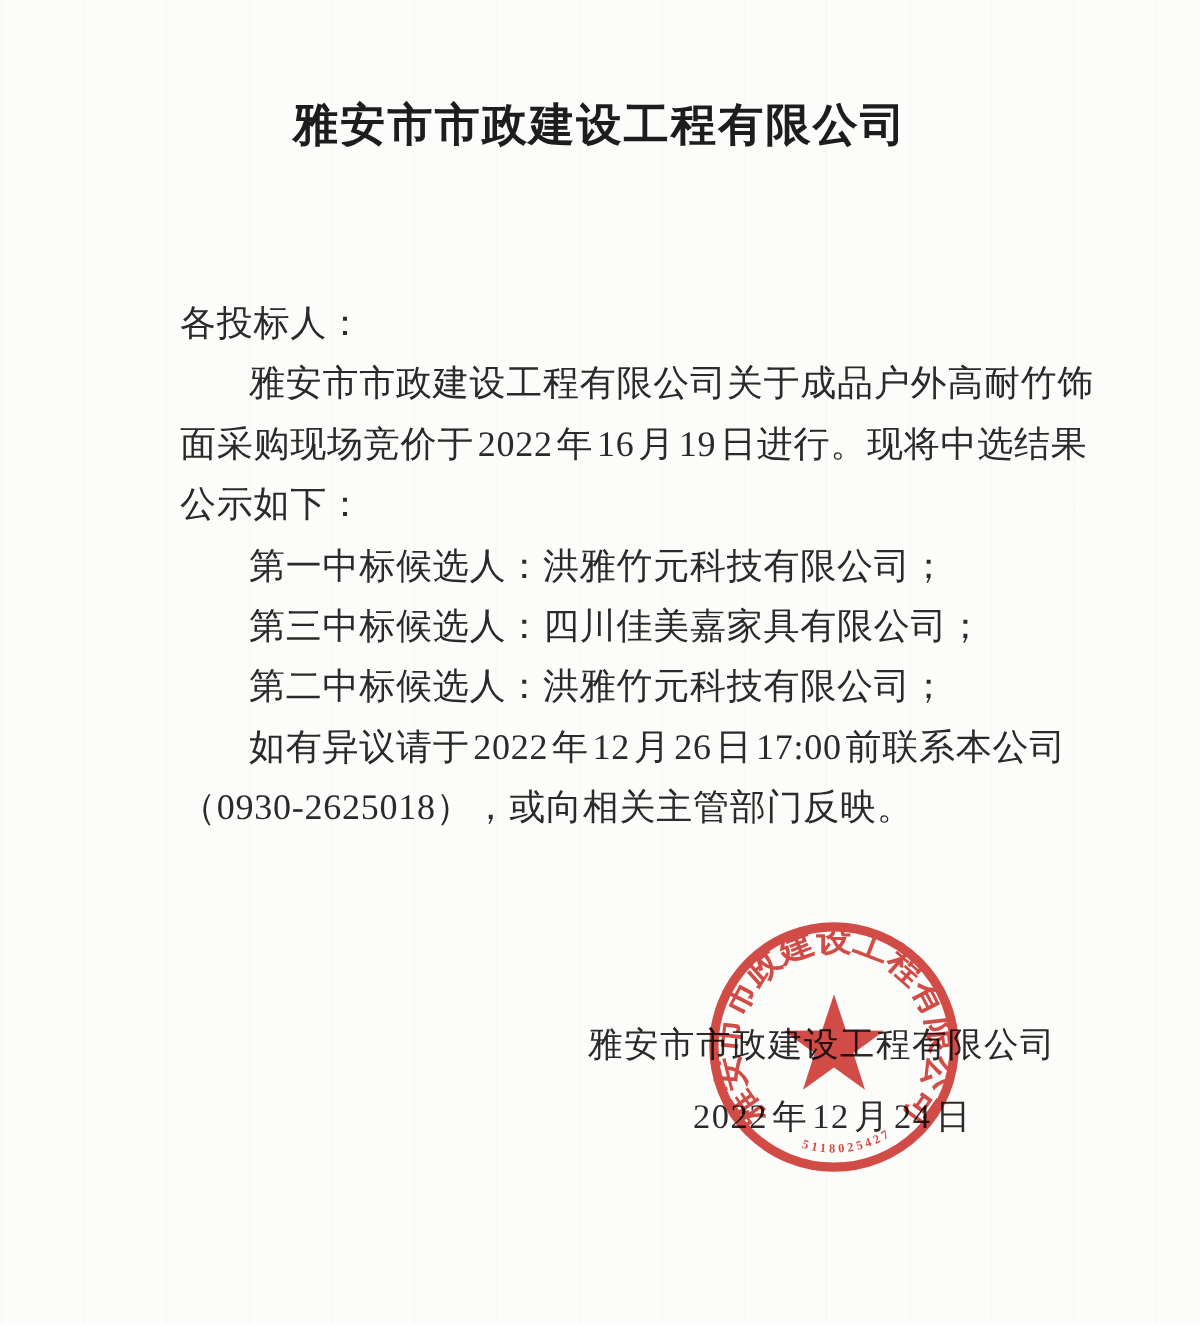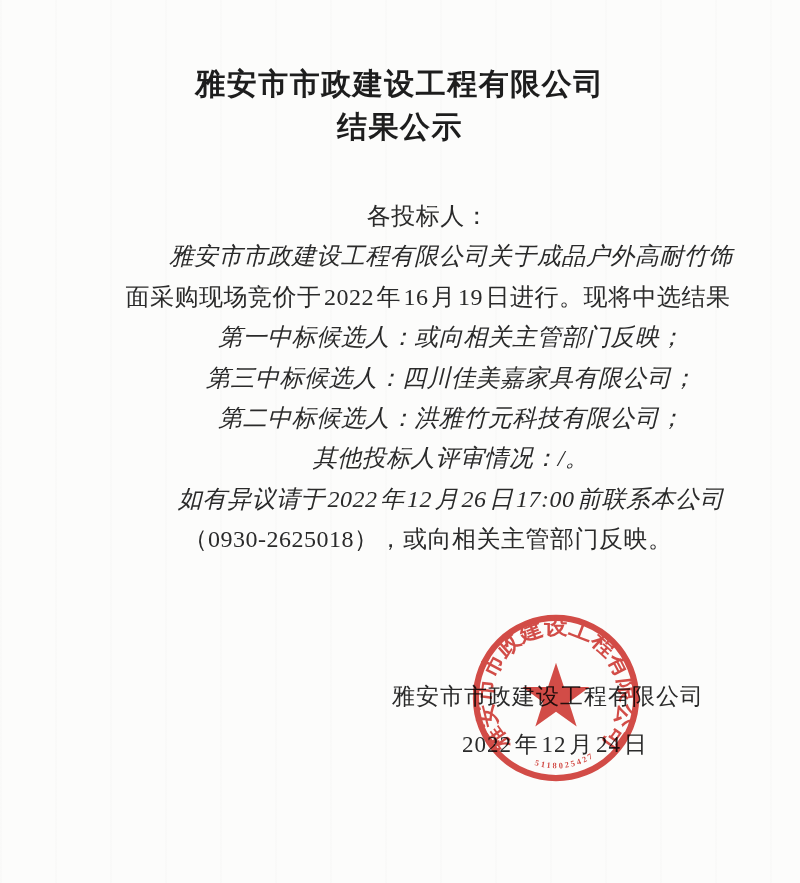--- a/index.html
+++ b/index.html
@@ -28,33 +28,31 @@
     text-align: center;
     font-weight: 700;
     font-size: 30px;
     line-height: 43px;
     letter-spacing: 1.5px;
     color: #1d1d1d;
   }
   .body-text {
     position: absolute;
     top: 196px;
-    left: 108px;
+    left: 120px;
     width: 640px;
     font-size: 24px;
     line-height: 40.4px;
     letter-spacing: 0.5px;
     word-spacing: -4px;
     white-space: nowrap;
     color: #2a2a2a;
-    text-align: center;
   }
   .line.indent {
     padding-left: 46px;
-    font-style: italic;
   }
   .sig-company {
     position: absolute;
     top: 681px;
     left: 392px;
     font-size: 23px;
     letter-spacing: 1px;
     color: #2a2a2a;
   }
   .sig-date {
@@ -82,32 +80,31 @@
     font-weight: 700;
   }
 </style>
 </head>
 <body>
 
 <div class="page" style="--stamp-ink: #cf342e;">
 
   <div class="title">
     <div>雅安市市政建设工程有限公司</div>
-    <div>结果公示</div>
   </div>
 
   <div class="body-text">
     <div class="line">各投标人：</div>
     <div id="body-lines">
         <div class="line indent">雅安市市政建设工程有限公司关于成品户外高耐竹饰</div>
         <div class="line">面采购现场竞价于 2022 年 16 月 19 日进行。现将中选结果</div>
-        <div class="line indent">第一中标候选人：或向相关主管部门反映；</div>
+        <div class="line">公示如下：</div>
+        <div class="line indent">第一中标候选人：洪雅竹元科技有限公司；</div>
         <div class="line indent">第三中标候选人：四川佳美嘉家具有限公司；</div>
         <div class="line indent">第二中标候选人：洪雅竹元科技有限公司；</div>
-        <div class="line indent">其他投标人评审情况：/。</div>
         <div class="line indent">如有异议请于 2022 年 12 月 26 日 17:00 前联系本公司</div>
         <div class="line">（0930-2625018），或向相关主管部门反映。</div>
       </div>
   </div>
 
   <div class="sig-company">雅安市市政建设工程有限公司</div>
   <div class="sig-date">2022 年 12 月 24 日</div>
 
   <svg class="stamp" viewBox="0 0 200 200" xmlns="http://www.w3.org/2000/svg" aria-hidden="true">
     <circle class="ink-stroke" cx="100" cy="100" r="91" fill="none" stroke-width="7"></circle>

